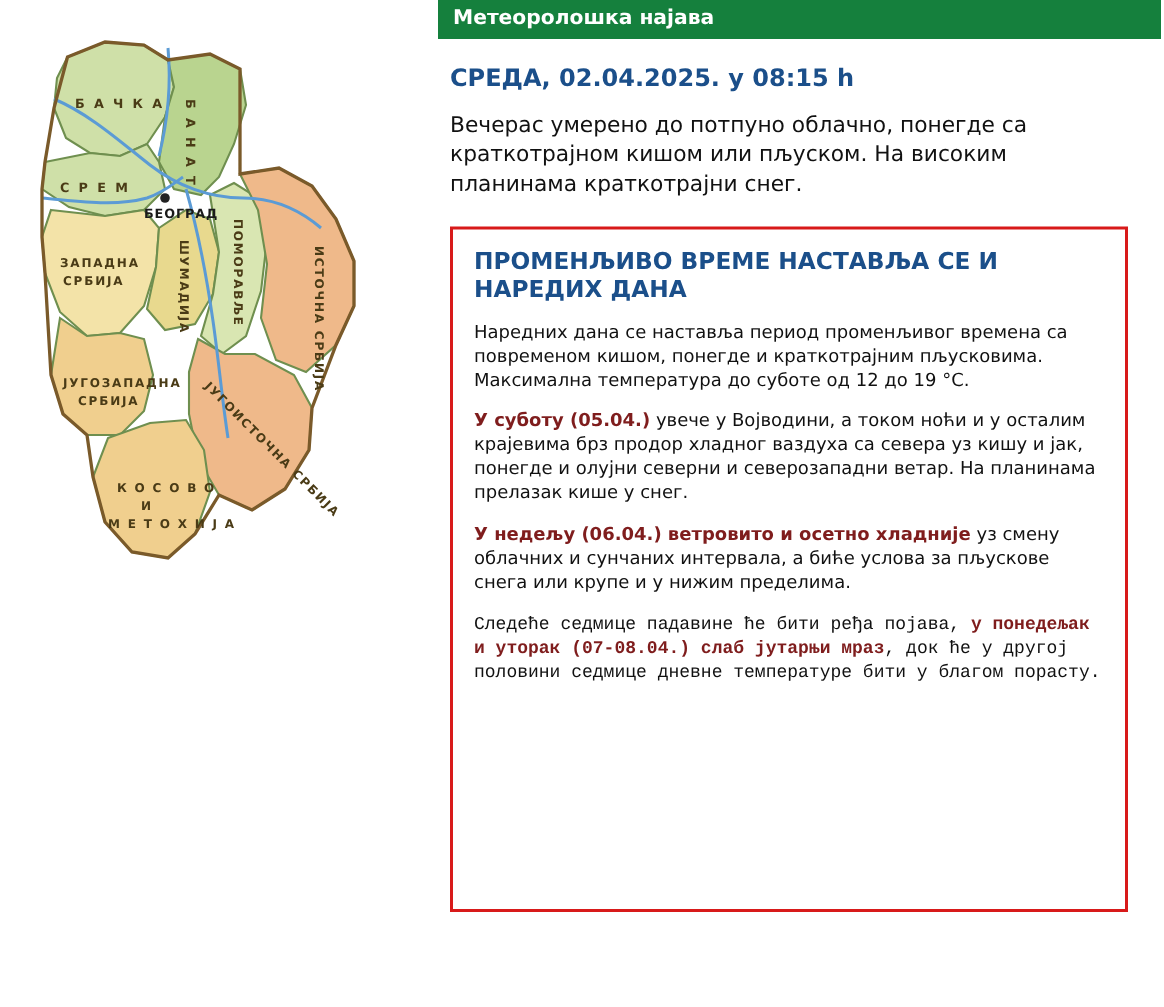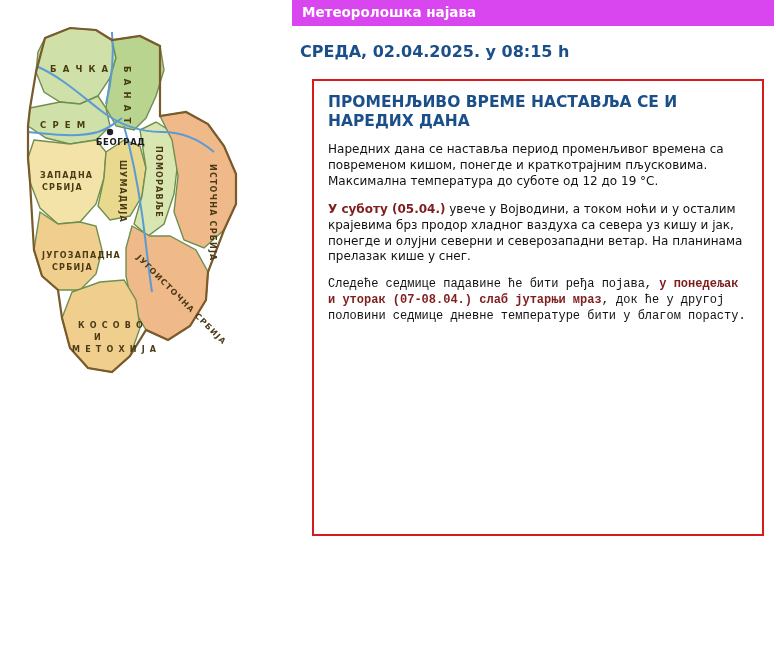--- a/index.html
+++ b/index.html
@@ -54,21 +54,21 @@
   
   .content {
     position: absolute;
     left: 292px;
     top: 0;
     width: 478px;
     height: 671px;
   }
 
   .title-bar {
-    background: #d946ef;
+    background: #15803d;
     color: #ffffff;
     font-size: 13.5px;
     font-weight: bold;
     padding: 4px 8px 5px 10px;
     height: 17px;
     line-height: 17px;
     box-sizing: content-box;
     width: 464px;
   }
 
@@ -87,21 +87,21 @@
     width: 452px;
   }
   .intro p {
     margin: 0;
   }
   .intro p + p {
     margin-top: 0px;
   }
 
   .alert-box {
-    margin: 18px 0 0 20px;
+    margin: 18px 0 0 8px;
     width: 452px;
     border: 2px solid #d81a1a;
     box-sizing: border-box;
     padding: 12px 14px 24px 14px;
     height: 457px;
     overflow: hidden;
   }
   .alert-title {
     color: #1b4f8a;
     font-weight: bold;
@@ -179,35 +179,39 @@
     </svg>
   </div>
 
   <div class="content">
 
     <div class="title-bar">Метеоролошка најава</div>
 
     <div class="headline">СРЕДА, 02.04.2025. у 08:15 h</div>
 
     <div class="intro">
+      <p>Вечерас умерено до потпуно облачно, понегде са краткотрајном кишом или пљуском. На високим планинама краткотрајни снег.</p>
     </div>
 
     <div class="alert-box">
       <div class="alert-title">ПРОМЕНЉИВО ВРЕМЕ НАСТАВЉА СЕ И НАРЕДИХ ДАНА</div>
 
       <p>
         <span>Наредних дана се наставља период променљивог времена са повременом кишом, понегде и краткотрајним пљусковима.</span>
         <br>
         <span>Максимална температура до суботе од 12 до 19 °C.</span>
       </p>
 
       <p>
         <span class="bluebold">У суботу (05.04.)</span><span> увече у Војводини, а током ноћи и у осталим крајевима брз продор хладног ваздуха са севера уз кишу и јак, понегде и олујни северни и северозападни ветар. На планинама прелазак кише у снег.</span>
       </p>
 
+      <p>
+        <span class="bluebold">У недељу (06.04.) ветровито и осетно хладније</span><span> уз смену облачних и сунчаних интервала, а биће услова за пљускове снега или крупе и у нижим пределима.</span>
+      </p>
 
       <p>
         <span>Следеће седмице падавине ће бити ређа појава, </span><span class="bluebold">у понедељак и уторак (07-08.04.) слаб јутарњи мраз</span><span>, док ће у другој половини седмице дневне температуре бити у благом порасту.</span>
       </p>
     </div>
 
   </div>
 </div>
 
 </body></html>

